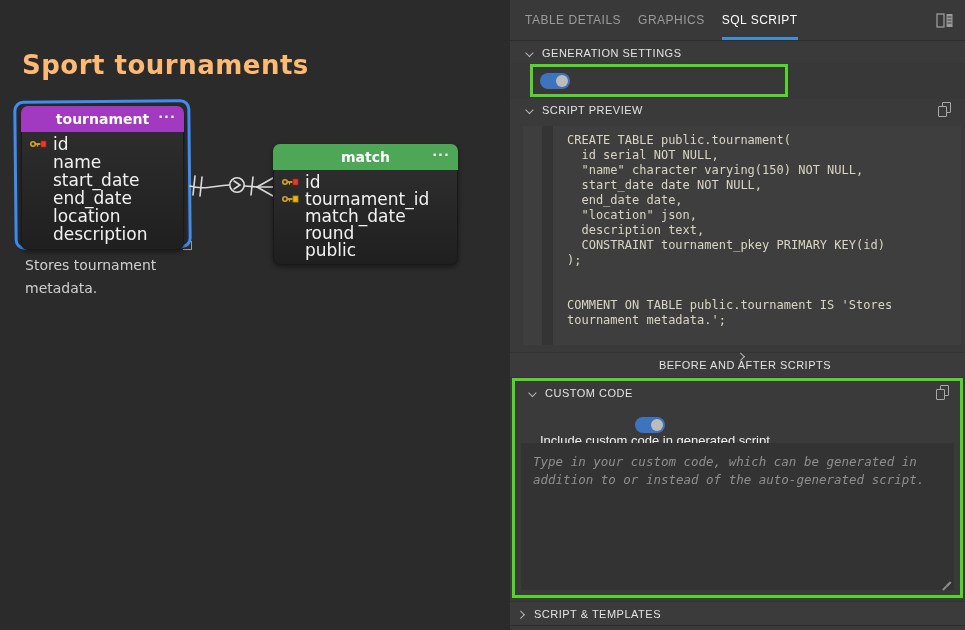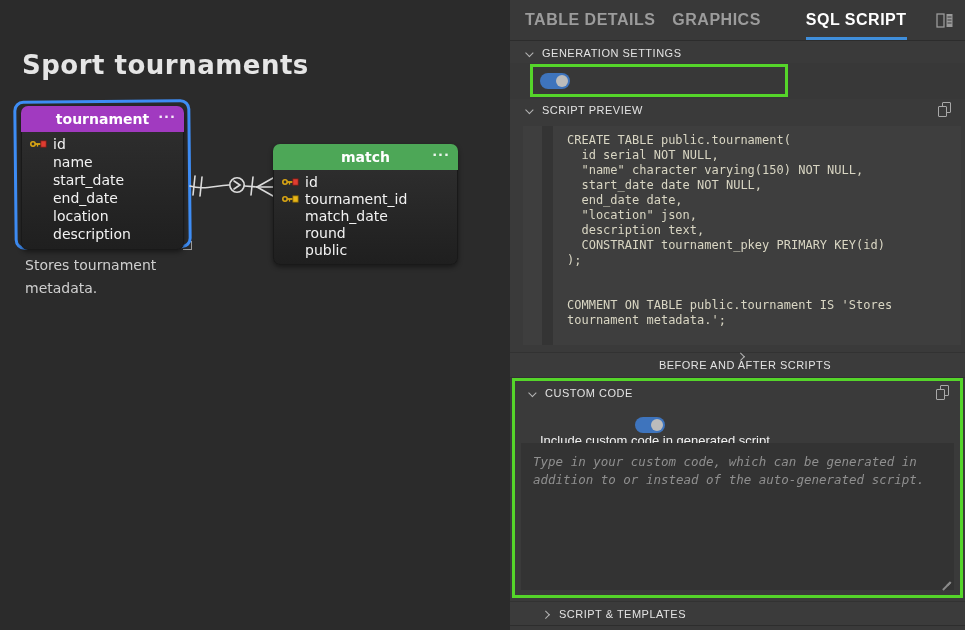--- a/index.html
+++ b/index.html
@@ -1,33 +1,33 @@
 <!DOCTYPE html>
 <html><head>
 <meta charset="utf-8">
 <style>
   * { margin:0; padding:0; box-sizing:border-box; }
   html,body { width:965px; height:630px; overflow:hidden; background:#2b2b2b;
               font-family:"Liberation Sans", sans-serif; }
 
   
   .canvas { position:absolute; left:0; top:0; width:510px; height:630px; background:#2b2b2b; }
-  .diagram-title { position:absolute; left:22px; top:50px; color:#e5e5e5; font-size:26px;
+  .diagram-title { position:absolute; left:22px; top:50px; color:#fdba74; font-size:26px;
                    font-weight:bold; letter-spacing:.5px; font-family:"DejaVu Sans",sans-serif; }
 
   .etable { position:absolute; border-radius:7px; box-shadow:0 2px 5px rgba(0,0,0,.45);
             font-family:"DejaVu Sans",sans-serif; }
   .ehead { height:26px; border-radius:7px 7px 0 0; display:flex; align-items:center;
            justify-content:center; position:relative; color:#fff; font-weight:bold; font-size:14px; }
   .emenu { position:absolute; right:8px; top:40%; transform:translateY(-50%);
            color:rgba(255,255,255,.9); font-weight:bold; font-size:13px; letter-spacing:1px; }
   .ebody { background:linear-gradient(#2d2d2d,#1f1f1f); border-radius:0 0 7px 7px;
            padding:3px 0 6px; border:1px solid #191919; border-top:none; }
   .erow { height:18px; display:flex; align-items:center; padding-left:8px; color:#f2f2f2;
-          font-size:14px; }
+          font-size:17px; }
   .kicon { width:23px; display:inline-flex; align-items:center; }
   .kicon.hidden { visibility:hidden; }
 
   .tbl-tournament { left:21px; top:106px; width:163px; }
   .tbl-tournament .ehead { background:#a13ac0;text-align:right; }
   .tbl-match { left:273px; top:144px; width:185px; }
   .tbl-match .ehead { background:#4da757; }
   .tbl-match .erow { height:17px; }
 
   .selection-border { position:absolute; left:14px; top:100px; width:177px; height:149px;
@@ -39,23 +39,23 @@
                 font-size:14px; line-height:23px; font-family:"DejaVu Sans",sans-serif; }
 
   .rel-svg { position:absolute; left:183px; top:166px; }
 
   
   .panel { position:absolute; left:510px; top:0; width:455px; height:630px; background:#3a3a3a; }
 
   .tabbar { position:absolute; top:0; left:0; right:0; height:41px; background:#393939;
             border-bottom:1px solid #2c2c2c; display:flex; align-items:stretch;
             padding-left:15px; gap:17px; }
-  .tab { display:flex; align-items:center; color:#9c9c9c; font-size:16px; font-weight:700;
+  .tab { display:flex; align-items:center; color:#9c9c9c; font-size:12px; font-weight:400;
          letter-spacing:.5px; border-bottom:3px solid transparent; padding-top:3px; cursor:default; }
-  .tab.active { color:#ffffff; border-bottom-color:#3f8edb;margin-left:28px; }
+  .tab.active { color:#ffffff; border-bottom-color:#3f8edb; }
   .split-icon { position:absolute; right:11px; top:12px; }
 
   .sec-header { display:flex; align-items:center; color:#e3e3e3; font-size:11px; font-weight:normal;
                 letter-spacing:.5px; }
   .chev { display:inline-block; width:6px; height:6px; border-right:1.6px solid #b5b5b5;
           border-bottom:1.6px solid #b5b5b5; margin-right:11px; }
   .chev.down { transform:rotate(45deg) translate(1px,-1px); }
   .chev.right { transform:rotate(-45deg) translate(0,1px); }
 
   .gen-header { position:absolute; top:47px; left:15px; }
@@ -102,21 +102,21 @@
                      font-family:"DejaVu Sans Mono",monospace; font-size:12.5px; line-height:18px;
                      font-style:italic; }
   .custom-textarea::placeholder { color:#8f8f8f; font-style:italic; }
   .grip { position:absolute; right:9px; bottom:13px; width:10px; height:10px; }
   .grip::before { content:""; position:absolute; right:0; bottom:0; width:11px; height:1.5px;
                   background:#8a8a8a; transform:rotate(-45deg); transform-origin:right bottom; }
   .grip::after  { content:""; position:absolute; right:0; bottom:0; width:5px; height:1.5px;
                   background:#8a8a8a; transform:rotate(-45deg); transform-origin:right bottom; }
 
   .templates-row { position:absolute; top:601px; left:0; right:0; height:25px; display:flex;
-                   align-items:center; padding-left:32px; border-top:1px solid #323232;
+                   align-items:center; padding-left:7px; border-top:1px solid #323232;
                    border-bottom:1px solid #2d2d2d; background:#3b3b3b; }
 </style>
 </head>
 <body>
 
 <div class="canvas">
 
   <div class="diagram-title">Sport tournaments</div>
 
   <div class="selection-border"></div>

